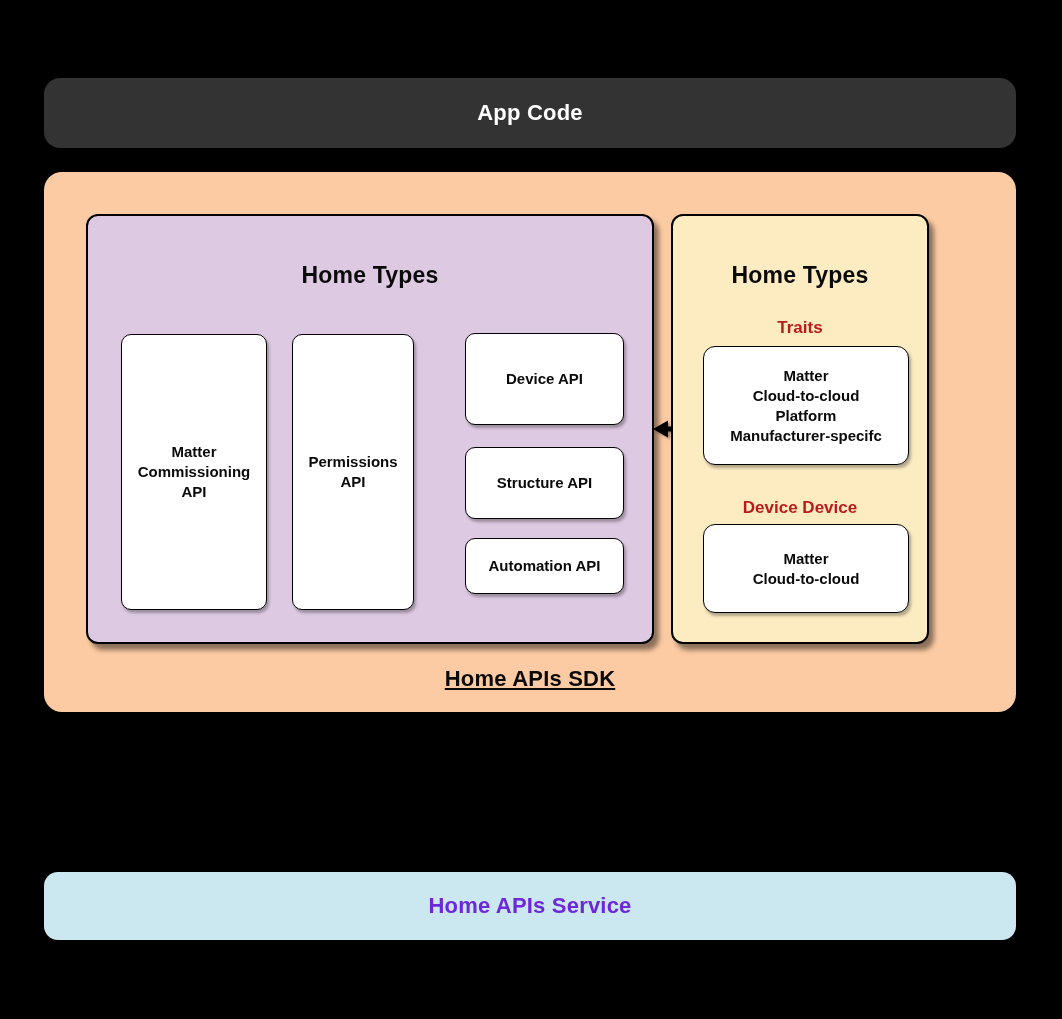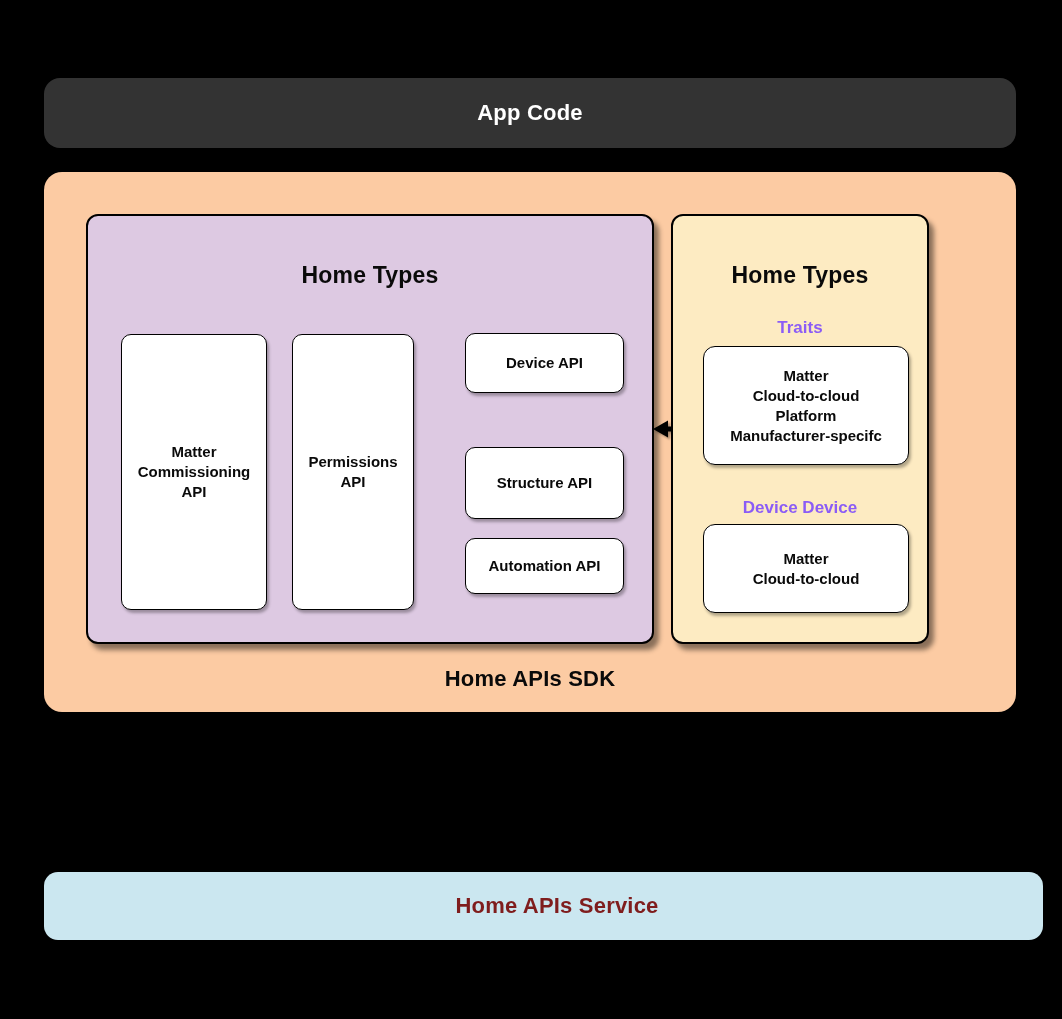--- a/index.html
+++ b/index.html
@@ -30,43 +30,43 @@
     top: 78px;
     height: 70px;
     background: var(--app-code-bg, #333333);
     color: #ffffff;
     border-radius: 16px;
   }
   .service-bar {
     top: 872px;
     height: 68px;
     background: var(--service-bg, #CBE7F0);
-    color: #7f1d1d;
+    color: #6d28d9;
     border-radius: 14px;
-    padding-left: 27px;
   }
   .sdk-box {
     position: absolute;
     left: 44px;
     top: 172px;
     width: 972px;
     height: 540px;
     background: var(--sdk-bg, #FCCBA3);
     border-radius: 18px;
   }
   .sdk-label {
     position: absolute;
     left: 0;
     top: 494px;
     width: 100%;
     text-align: center;
     font-weight: 700;
     font-size: 22px;
     color: #0a0a0a;
     letter-spacing: 0.2px;
+    text-decoration: underline;
   }
   .panel {
     position: absolute;
     top: 42px;
     height: 430px;
     border: 2px solid #000;
     border-radius: 12px;
     box-shadow: 5px 6px 5px rgba(0,0,0,0.45);
     box-sizing: border-box;
   }
@@ -104,31 +104,31 @@
     text-align: center;
     font-weight: 700;
     font-size: 15px;
     line-height: 20px;
     color: #0a0a0a;
     white-space: pre-line;
     padding: 4px;
   }
   .card-matter-commissioning { left: 33px;  top: 118px; width: 146px; height: 276px; }
   .card-permissions          { left: 204px; top: 118px; width: 122px; height: 276px; }
-  .card-device               { left: 377px; top: 117px; width: 159px; height: 60px; }
+  .card-device               { left: 377px; top: 117px; width: 159px; height: 92px; }
   .card-structure            { left: 377px; top: 231px; width: 159px; height: 72px; }
   .card-automation           { left: 377px; top: 322px; width: 159px; height: 56px; }
   .group-heading {
     position: absolute;
     left: 0;
     width: 100%;
     text-align: center;
     font-weight: 700;
     font-size: 17px;
-    color: #8b5cf6;
+    color: #b91c1c;
   }
   .traits-heading { top: 102px; }
   .device-types-heading { top: 282px; }
   .card-traits       { left: 30px; top: 130px; width: 206px; height: 119px; border-radius: 12px; }
   .card-device-types { left: 30px; top: 308px; width: 206px; height: 89px;  border-radius: 12px; }
   .link-arrow {
     position: absolute;
     left: 609px;
     top: 243px;
     width: 58px;

